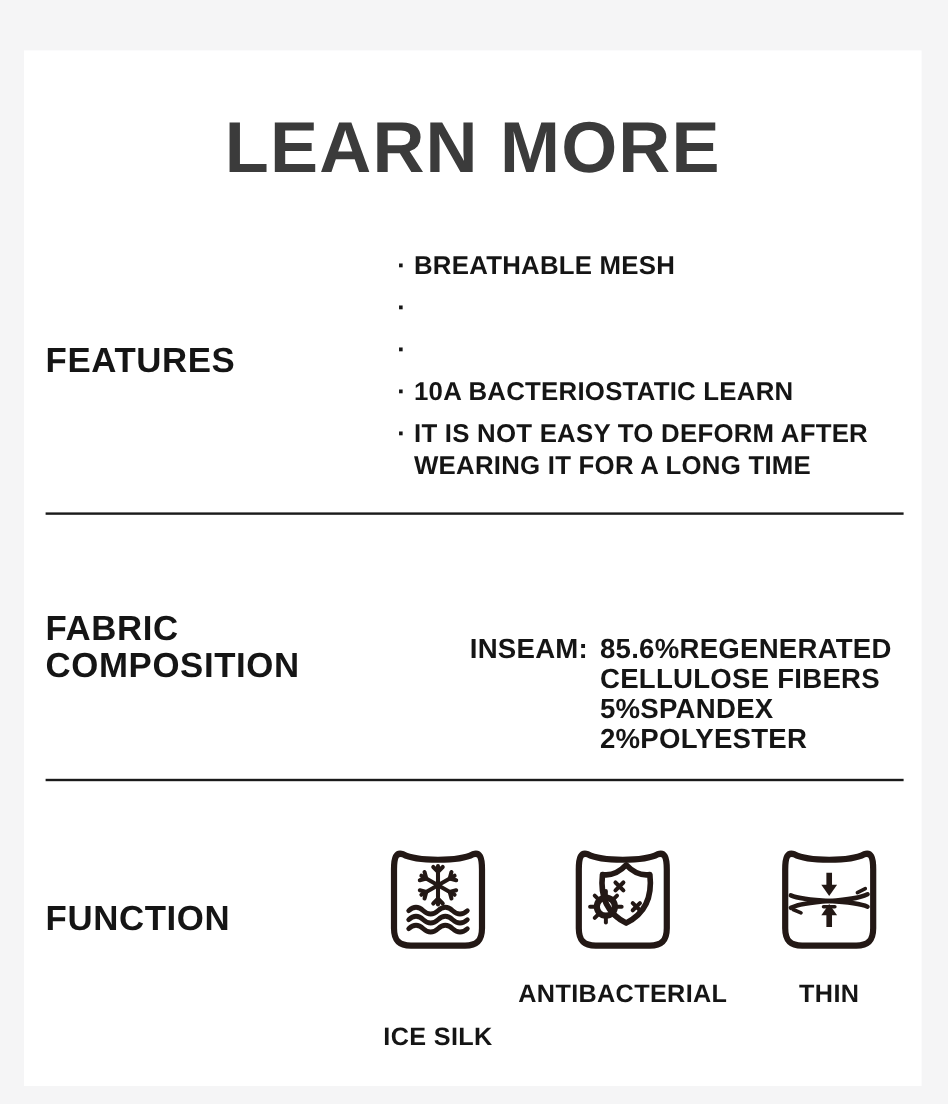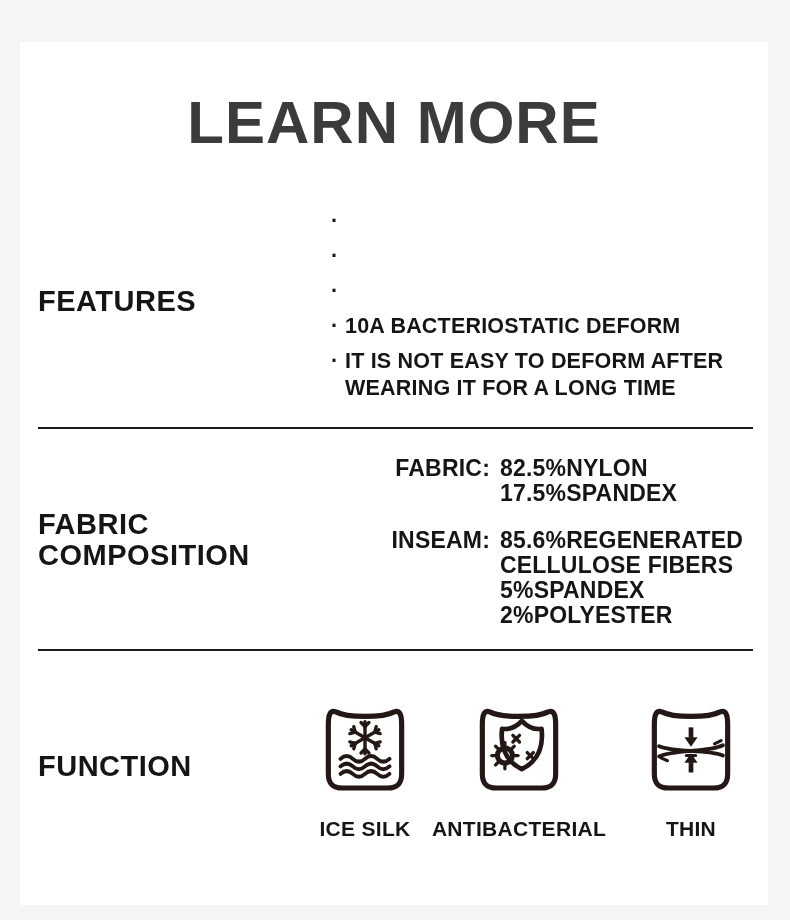--- a/index.html
+++ b/index.html
@@ -27,69 +27,63 @@
   .rule-1{top:385px;}
   .rule-2{top:607px;}
   .comp-label{left:18px;top:467px;line-height:30.5px;}
   .comp-row{position:absolute;display:flex;left:342px;}
   .comp-row-0{top:414px;}
   .comp-row-1{top:486px;}
   .comp-name{width:128px;text-align:right;font-weight:700;font-size:23px;line-height:25px;letter-spacing:.2px;}
   .comp-lines{margin-left:10px;font-weight:700;font-size:23px;line-height:25px;letter-spacing:.2px;}
   .function-label{left:18px;top:708px;}
   .func-item{position:absolute;top:660px;width:180px;display:flex;flex-direction:column;align-items:center;}
-  .func-item-0{left:255px;}
+  .func-item-0{left:255px;gap:36px;}
   .func-item-1{left:409px;}
   .func-item-2{left:581px;}
   .func-icon{width:94px;height:94px;color:var(--icon);display:block;}
   .func-label{margin-top:21px;font-size:21px;font-weight:700;white-space:nowrap;letter-spacing:.3px;color:var(--ink);}
 </style>
 </head>
 <body>
 
 <div class="page">
   <div class="card">
 
     <h1 class="page-title">LEARN MORE</h1>
 
     <div class="sec-label features-label">FEATURES</div>
     <ul class="features-list">
       <li class="feat-item">
         <span class="bullet">·</span>
+        <span class="feat-text">BREATHABLE MESH</span>
       </li>
       <li class="feat-item">
         <span class="bullet">·</span>
       </li>
       <li class="feat-item">
         <span class="bullet">·</span>
       </li>
       <li class="feat-item">
         <span class="bullet">·</span>
-        <span class="feat-text">10A BACTERIOSTATIC DEFORM</span>
+        <span class="feat-text">10A BACTERIOSTATIC LEARN</span>
       </li>
       <li class="feat-item">
         <span class="bullet">·</span>
         <span class="feat-text">IT IS NOT EASY TO DEFORM AFTER WEARING IT FOR A LONG TIME</span>
       </li>
     </ul>
 
     <div class="rule rule-1"></div>
 
     <div class="sec-label comp-label">
       <div>FABRIC</div>
       <div>COMPOSITION</div>
     </div>
 
-    <div class="comp-row comp-row-0">
-      <div class="comp-name">FABRIC:</div>
-      <div class="comp-lines">
-        <div>82.5%NYLON</div>
-        <div>17.5%SPANDEX</div>
-      </div>
-    </div>
 
     <div class="comp-row comp-row-1">
       <div class="comp-name">INSEAM:</div>
       <div class="comp-lines">
         <div>85.6%REGENERATED</div>
         <div>CELLULOSE FIBERS</div>
         <div>5%SPANDEX</div>
         <div>2%POLYESTER</div>
       </div>
     </div>

